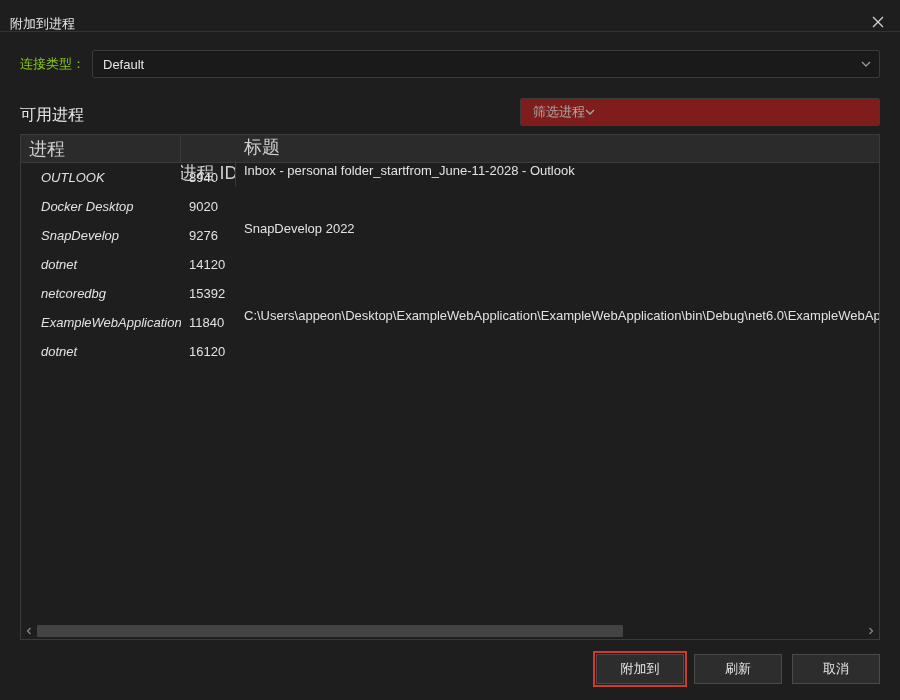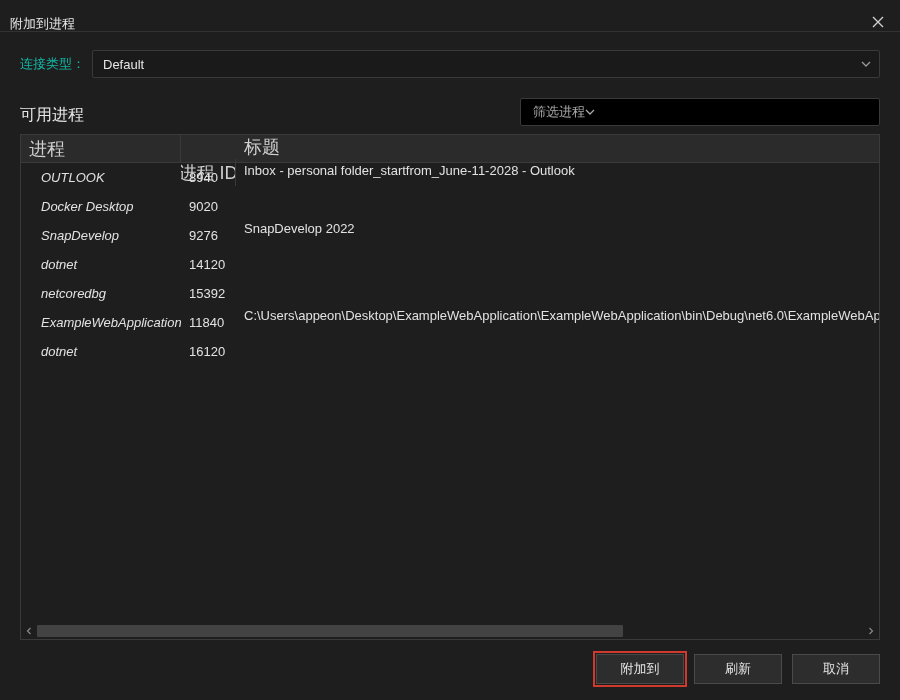--- a/index.html
+++ b/index.html
@@ -35,21 +35,21 @@
     flex-direction: column;
     gap: 12px;
   }
   .field-row {
     display: flex;
     align-items: center;
     gap: 8px;
   }
   .field-label {
     width: 64px;
-    color: #14b8a6;
+    color: #84cc16;
     white-space: nowrap;
   }
   .dropdown {
     flex: 1;
     height: 28px;
     background: #1a1a1a;
     border: 1px solid #3a3a3a;
     border-radius: 2px;
     display: flex;
     align-items: center;
@@ -69,21 +69,21 @@
     padding: 14px 20px 8px 20px;
     gap: 16px;
   }
   .section-title {
     font-size: 16px;
     color: #e8e8e8;
   }
   .filter-dd {
     width: 360px;
     height: 28px;
-    background: #000000;
+    background: #7f1d1d;
     border: 1px solid #3a3a3a;
     border-radius: 2px;
     display: flex;
     align-items: center;
     padding: 0 8px 0 12px;
     color: #a8a8a8;
     cursor: pointer;
   }
   .filter-dd .chev svg { width:10px; height:10px; display:block; }
 

